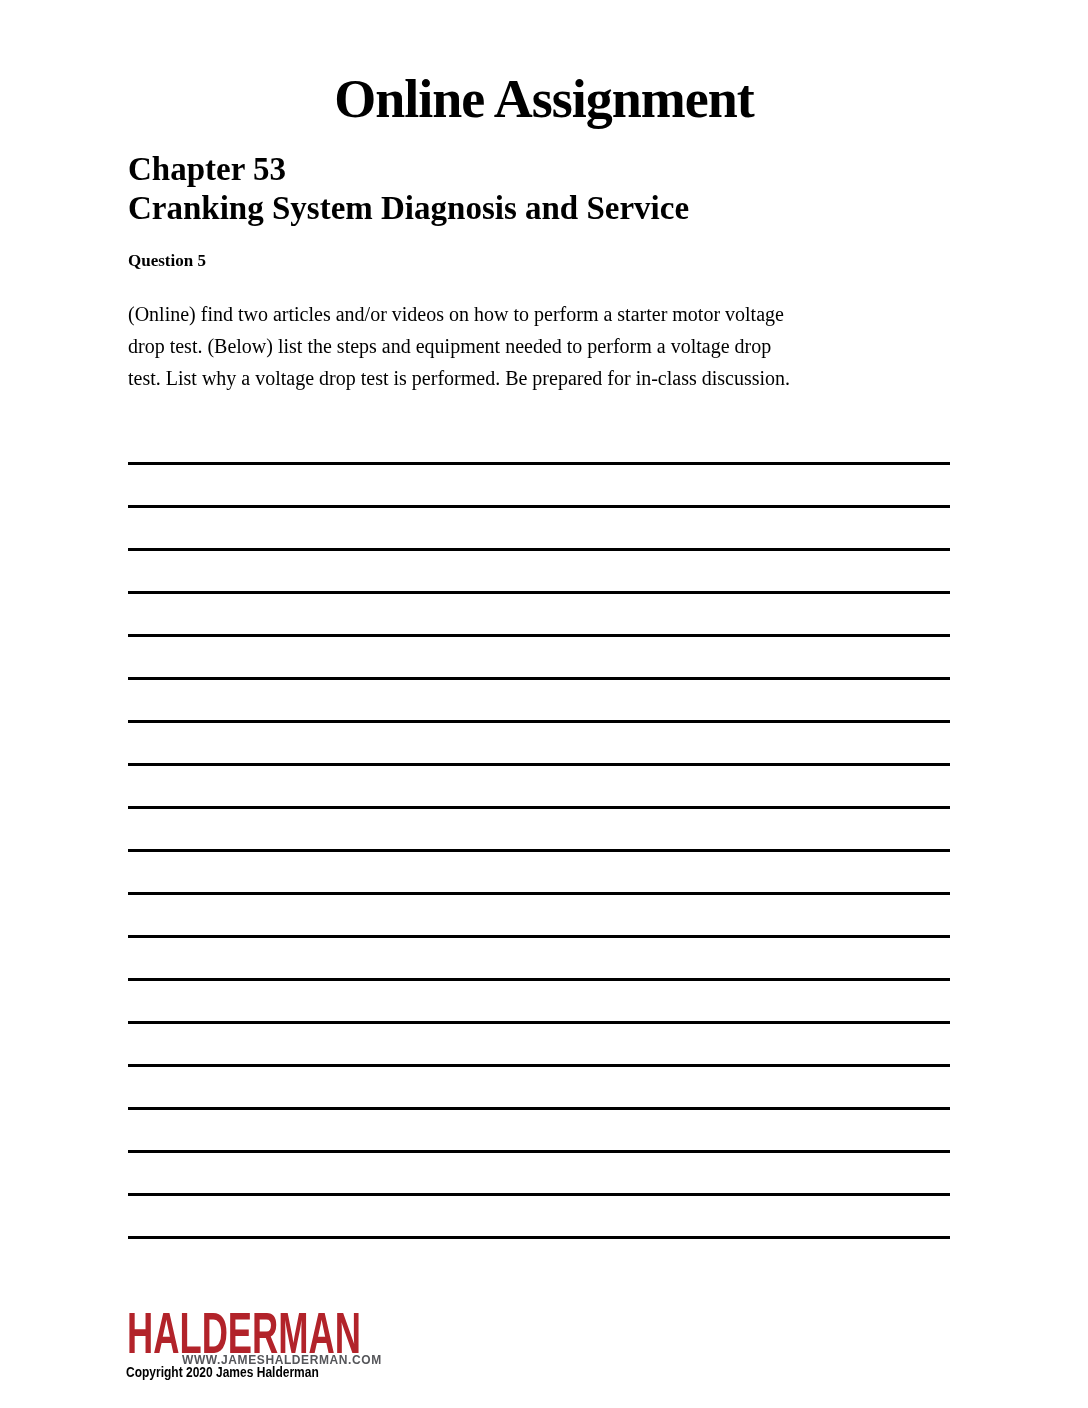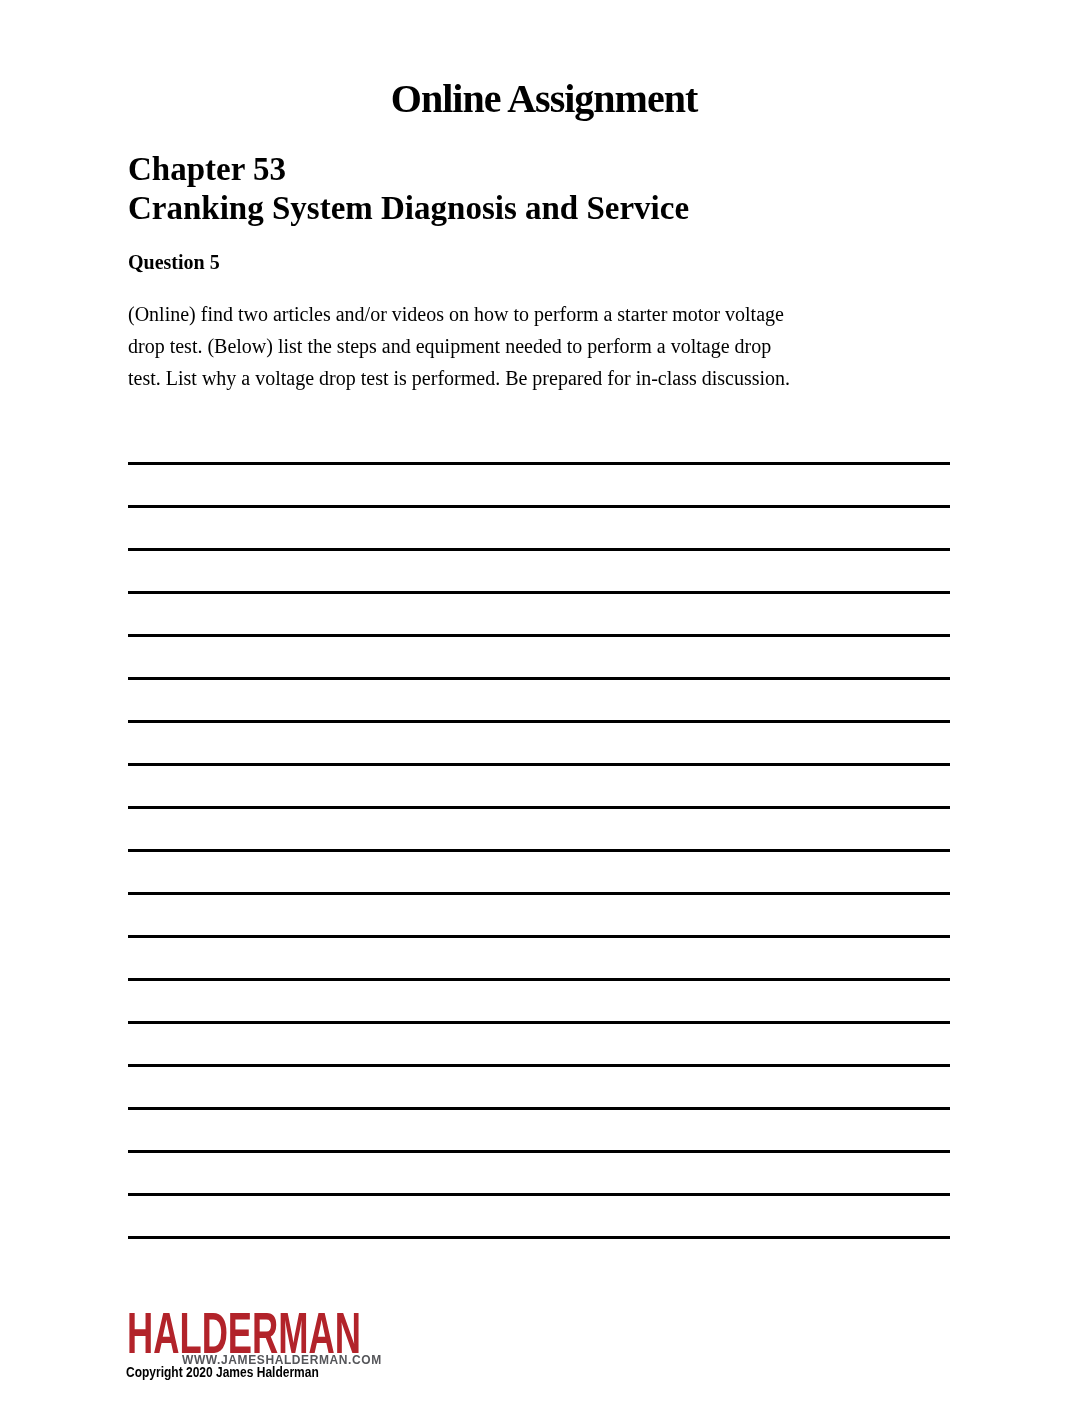--- a/index.html
+++ b/index.html
@@ -8,32 +8,32 @@
     width:1088px; height:1408px;
     margin:0 auto;
     background:#ffffff;
     font-family:"Liberation Serif", serif;
     color:#000;
     overflow:hidden;
   }
   .title {
     position:absolute; top:72px; left:0; width:100%;
     margin:0; text-align:center;
-    font-size:40px; line-height:54px; font-weight:bold;
+    font-size:54px; line-height:54px; font-weight:bold;
     letter-spacing:-1px;
     white-space:nowrap;
   }
   .chapter {
     position:absolute; left:128px; top:150px;
     font-size:33px; line-height:39px; font-weight:bold;
     white-space:nowrap;
   }
   .question-label {
     position:absolute; left:128px; top:251px;
-    font-size:20px; font-weight:bold;
+    font-size:17px; font-weight:bold;
     white-space:nowrap;
   }
   .question-text {
     position:absolute; left:128px; top:298px;
     font-size:20px; line-height:32px;
     white-space:nowrap;
   }
   .answer-lines {
     position:absolute; left:128px; top:462px; width:822px;
   }

